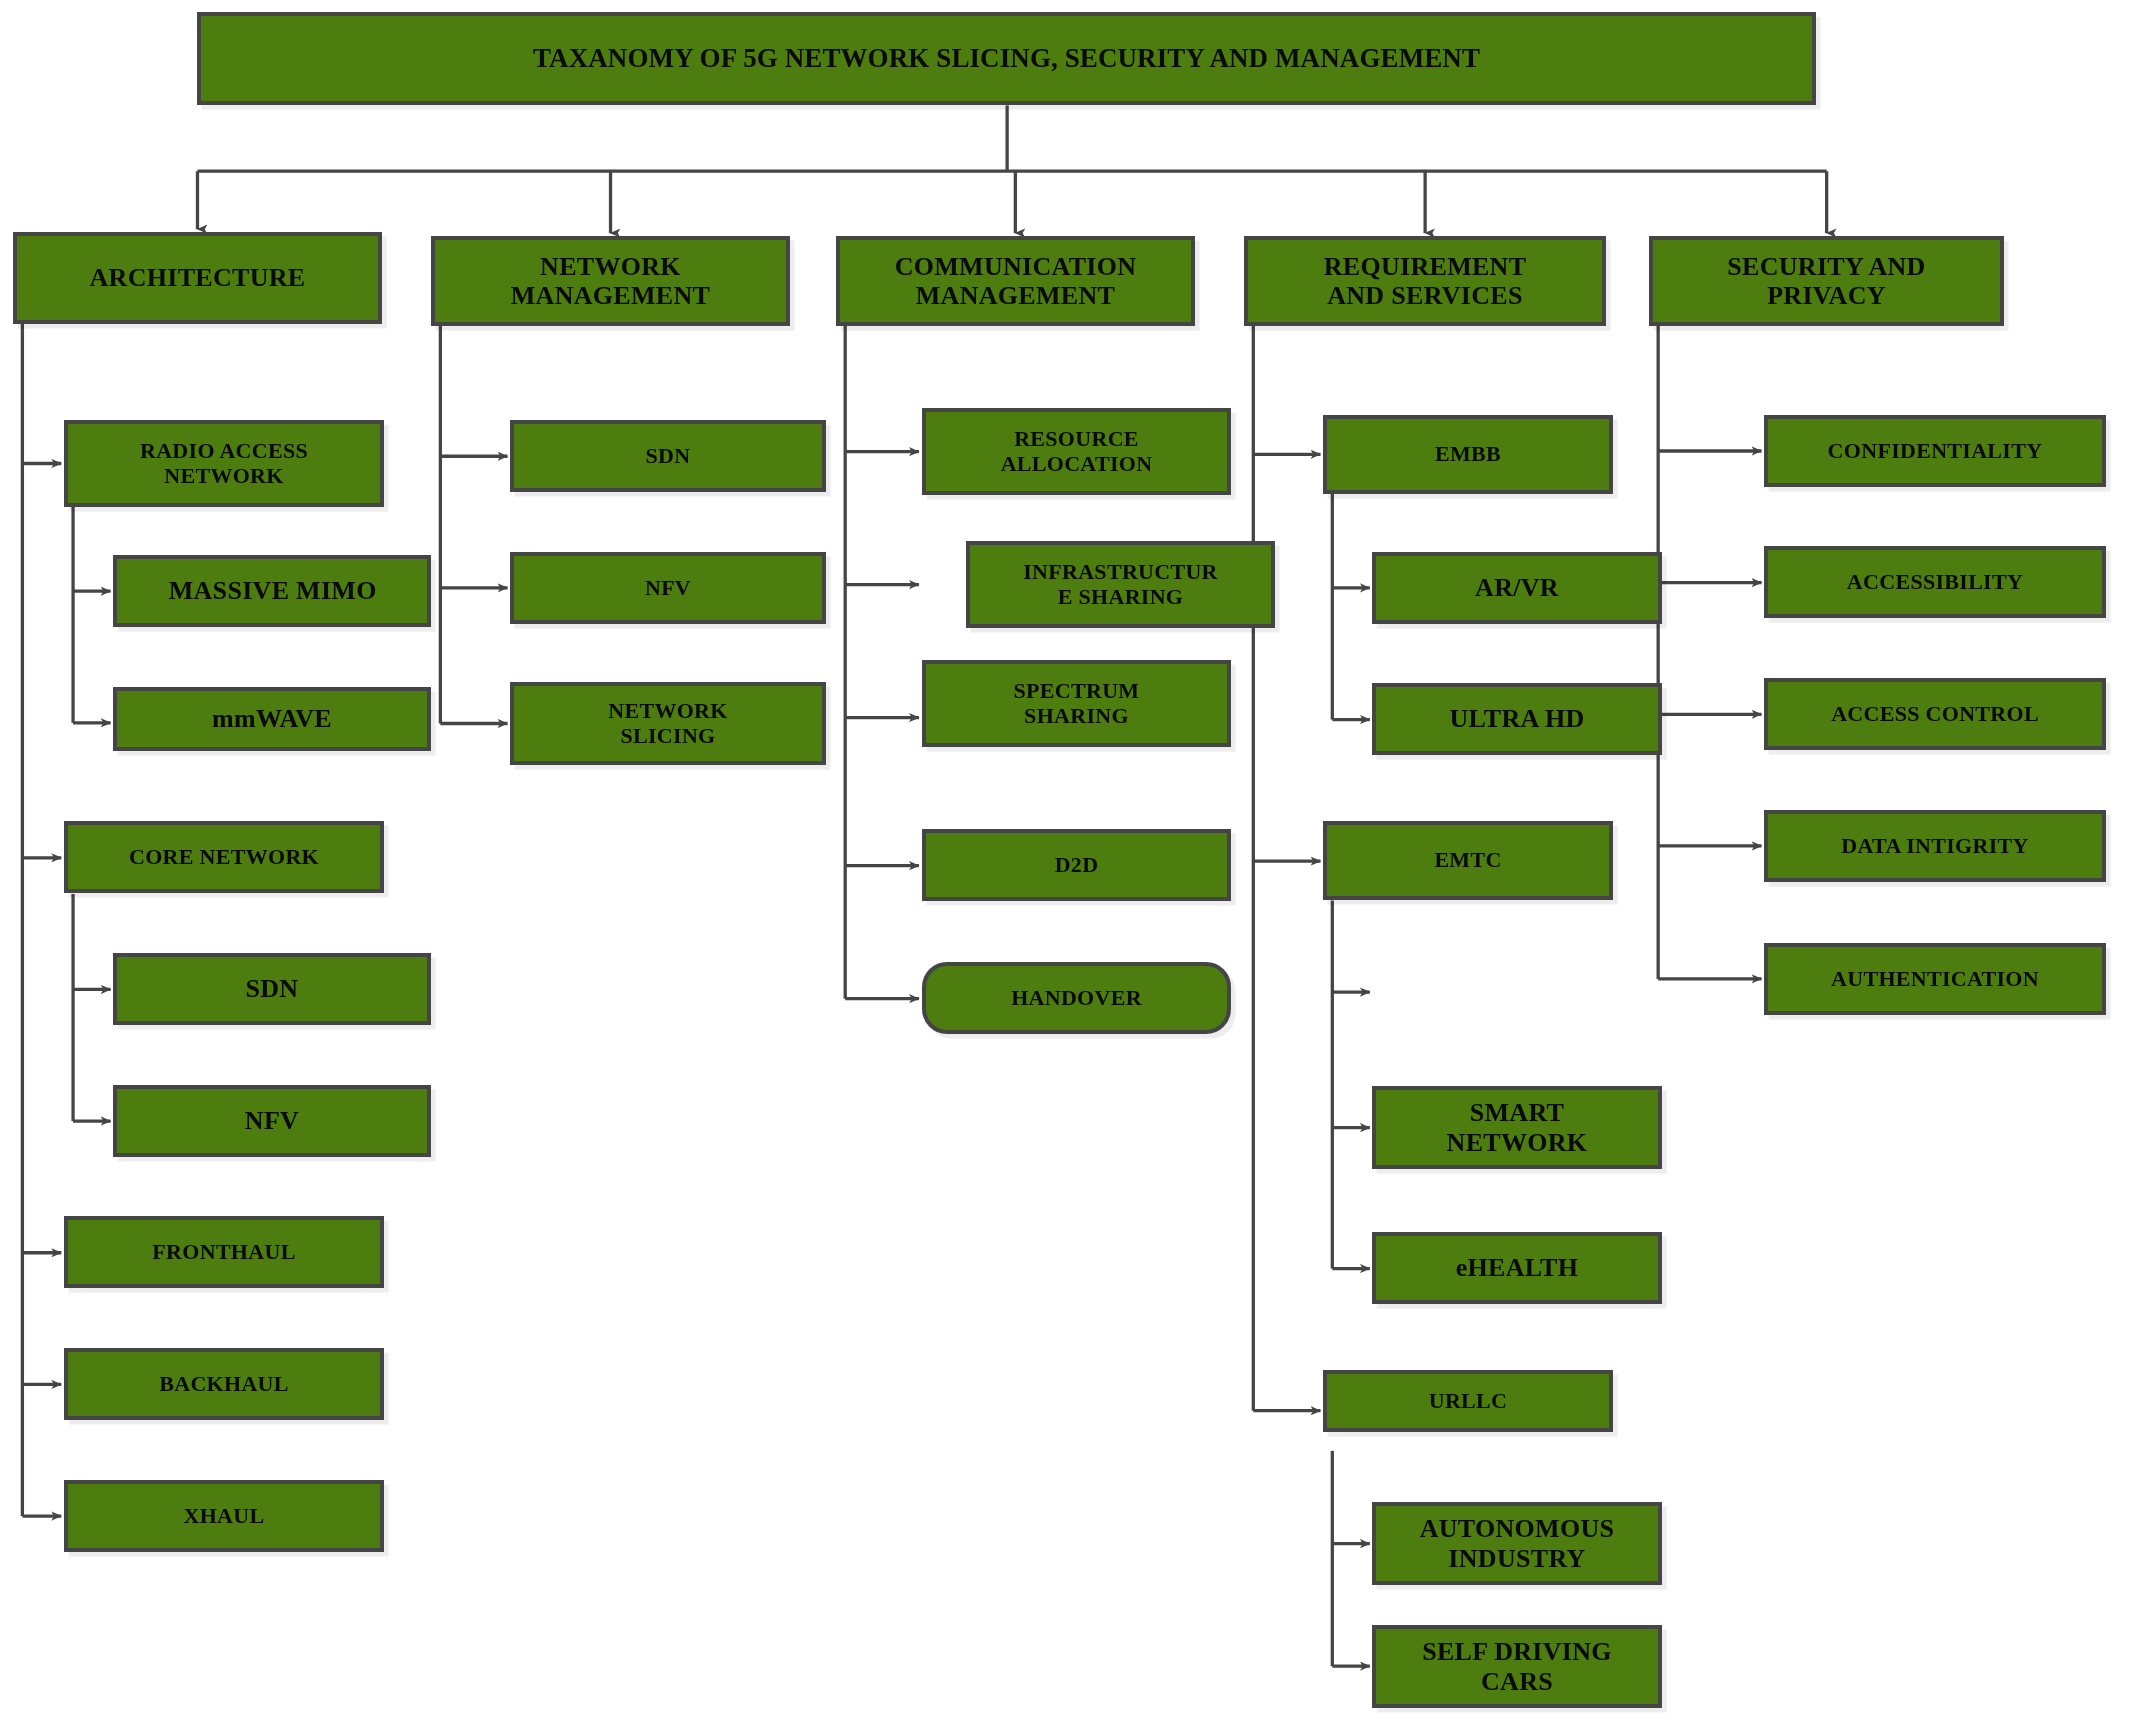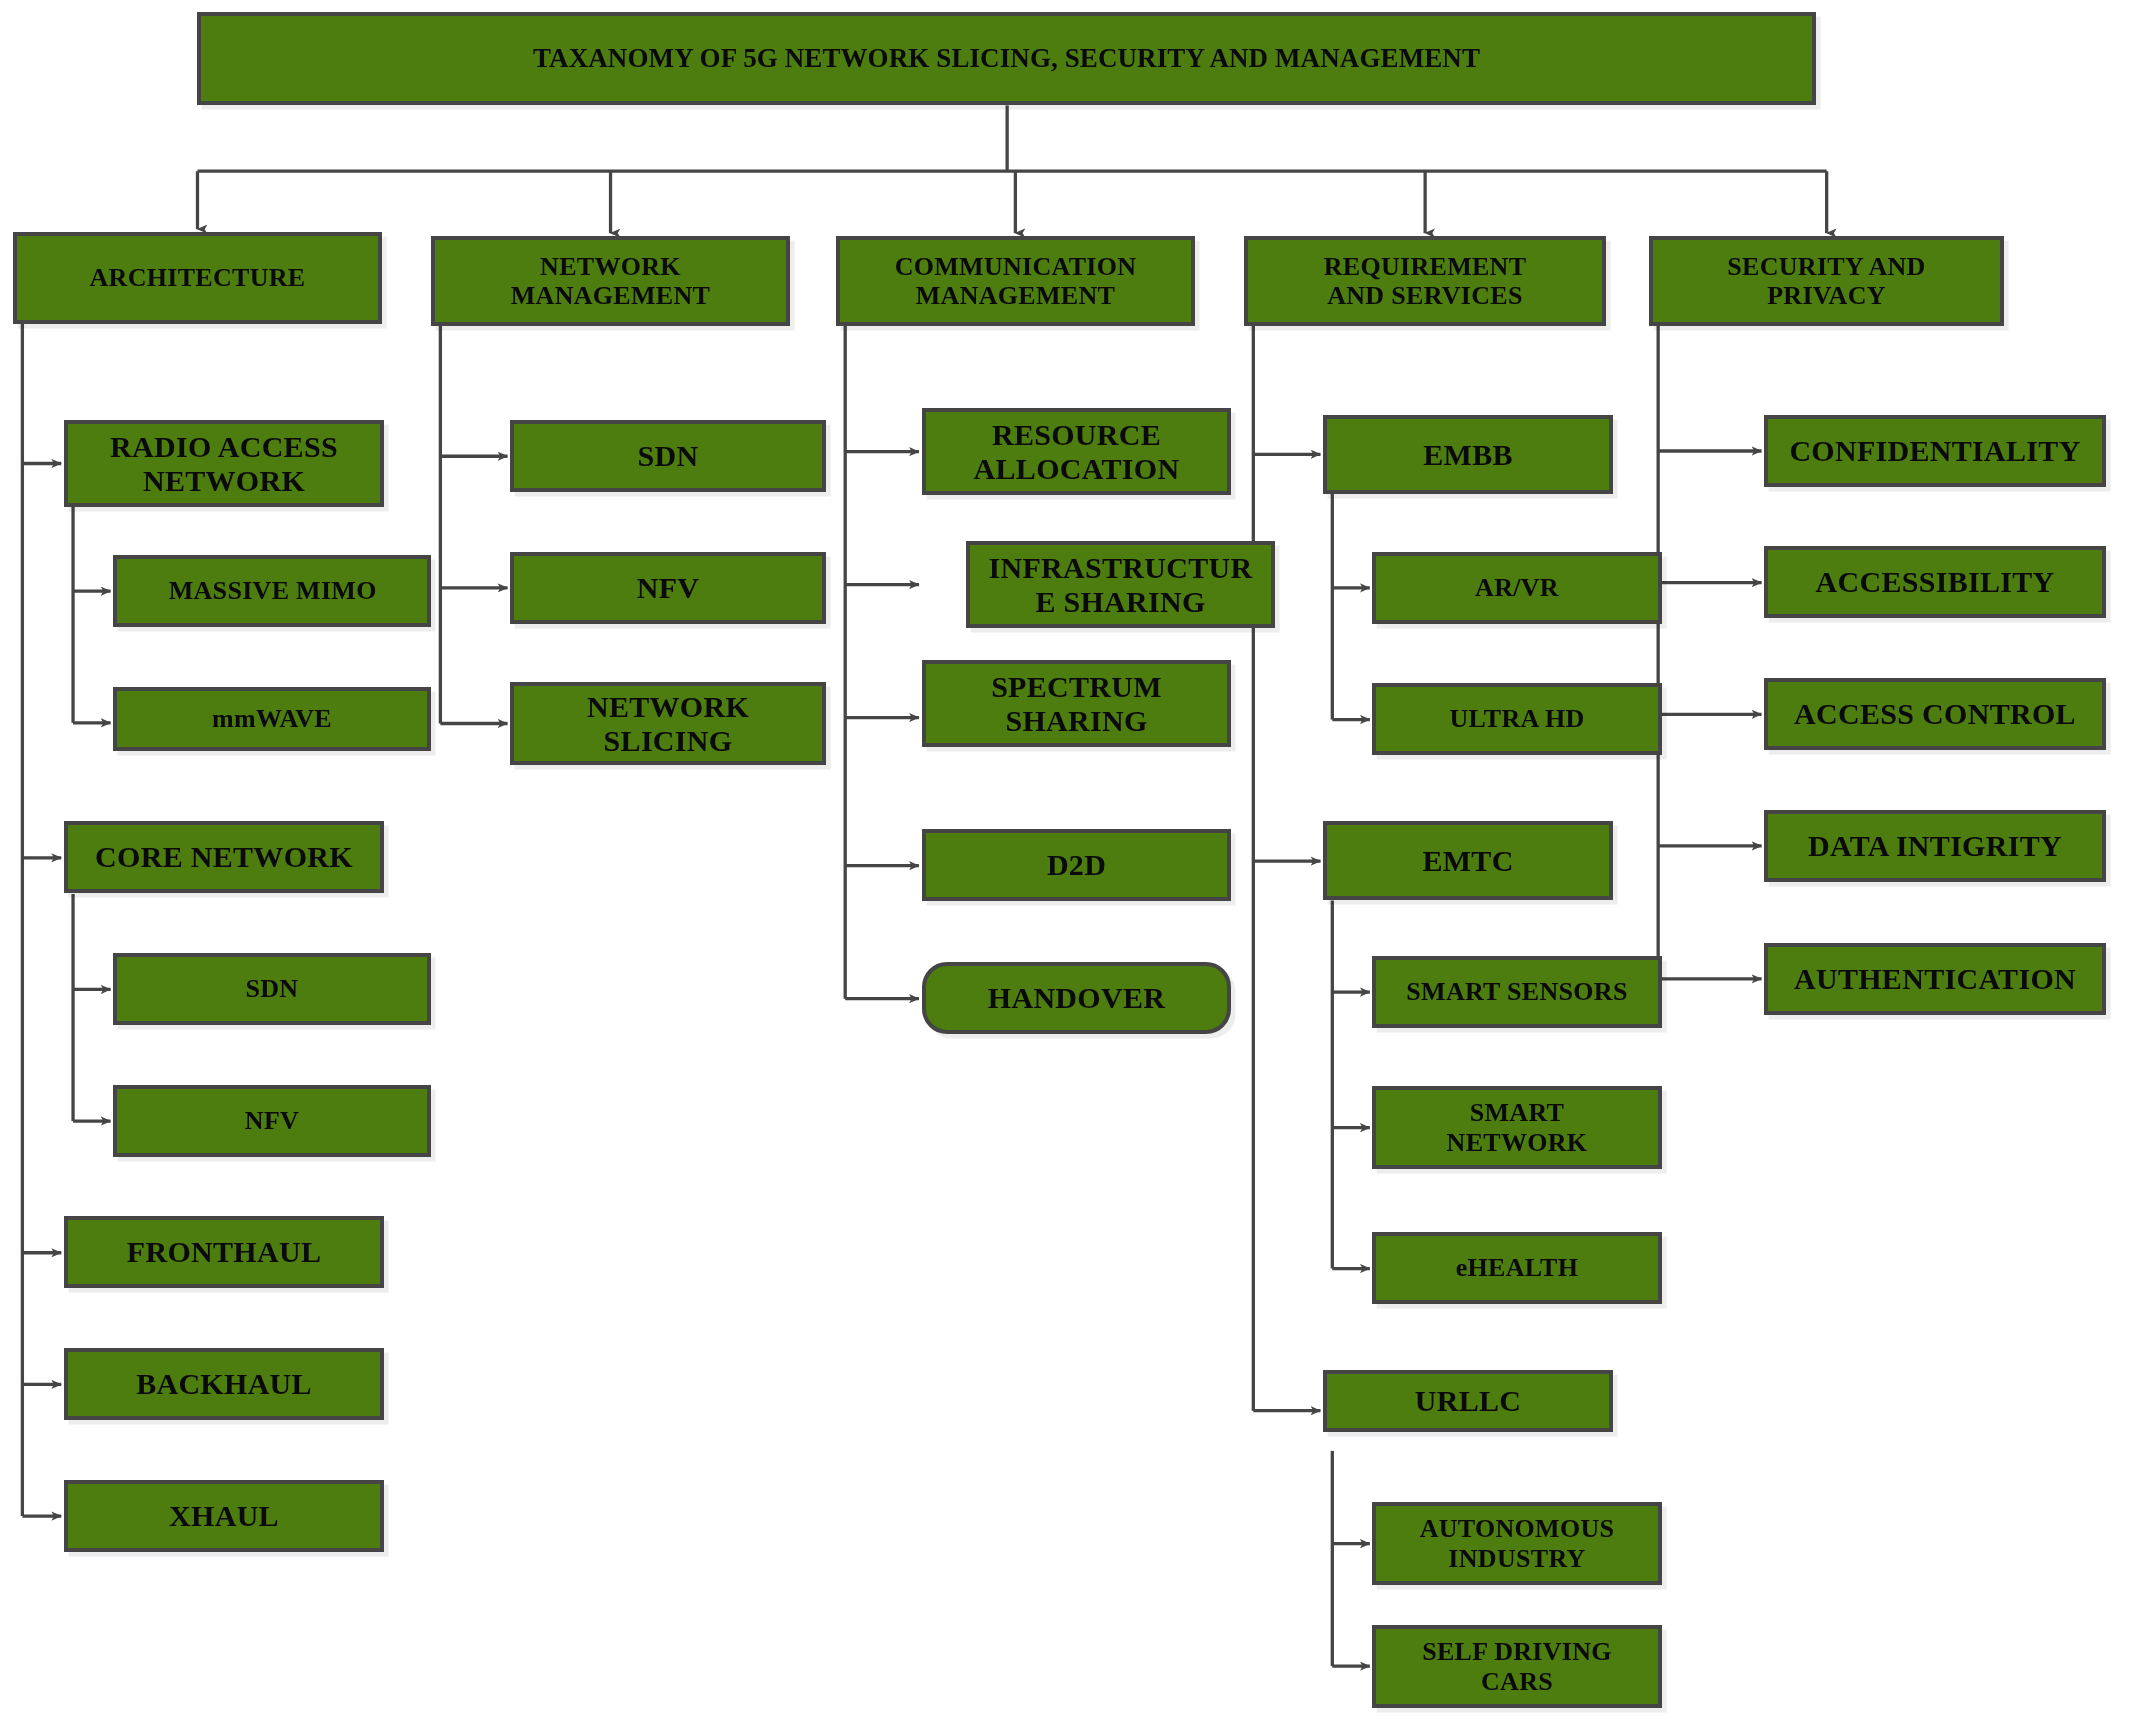--- a/index.html
+++ b/index.html
@@ -15,21 +15,21 @@
     display:flex;align-items:center;justify-content:center;
     text-align:center;
     font-weight:bold;
     color:#0a0a0a;
     letter-spacing:0.3px;
     line-height:1.12;
     padding:1.3px 6.6px;
   }
   .node.title{font-size:27px;letter-spacing:0.1px;}
   .node.lvl1{font-size:26px;}
-  .node.lvl2{font-size:30px;}
+  .node.lvl2{font-size:22px;}
   .node.lvl3{font-size:26px;}
   .node .txt{display:block;width:100%;white-space:pre-line;}
 </style>
 </head>
 <body>
 
 <div id="canvas">
   <svg id="wires" viewBox="0 0 3251 2634" xmlns="http://www.w3.org/2000/svg">
     <defs>
       <marker id="ah" markerWidth="16" markerHeight="14" refX="15" refY="7" orient="auto" markerUnits="userSpaceOnUse">
@@ -174,23 +174,20 @@
     </div>
     <div class="node lvl3" style="left: 1372px; top: 552px; width: 290px; height: 72px;">
       <span class="txt">AR/VR</span>
     </div>
     <div class="node lvl3" style="left: 1372px; top: 683px; width: 290px; height: 72px;">
       <span class="txt">ULTRA HD</span>
     </div>
     <div class="node lvl2" style="left: 1323px; top: 821px; width: 290px; height: 79px;">
       <span class="txt">EMTC</span>
     </div>
-    <div class="node lvl3" style="left: 1372px; top: 956px; width: 290px; height: 72px;">
-      <span class="txt">SMART SENSORS</span>
-    </div>
     <div class="node lvl3" style="left: 1372px; top: 1086px; width: 290px; height: 83px;">
       <span class="txt">SMART
 NETWORK</span>
     </div>
     <div class="node lvl3" style="left: 1372px; top: 1232px; width: 290px; height: 72px;">
       <span class="txt">eHEALTH</span>
     </div>
     <div class="node lvl2" style="left: 1323px; top: 1370px; width: 290px; height: 62px;">
       <span class="txt">URLLC</span>
     </div>

